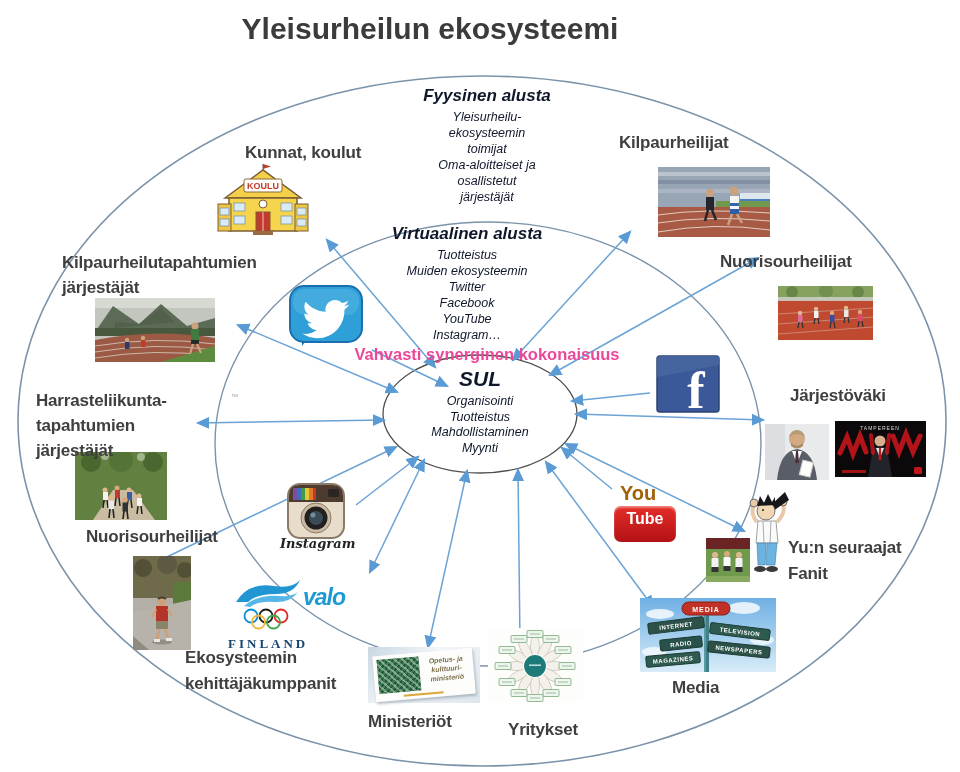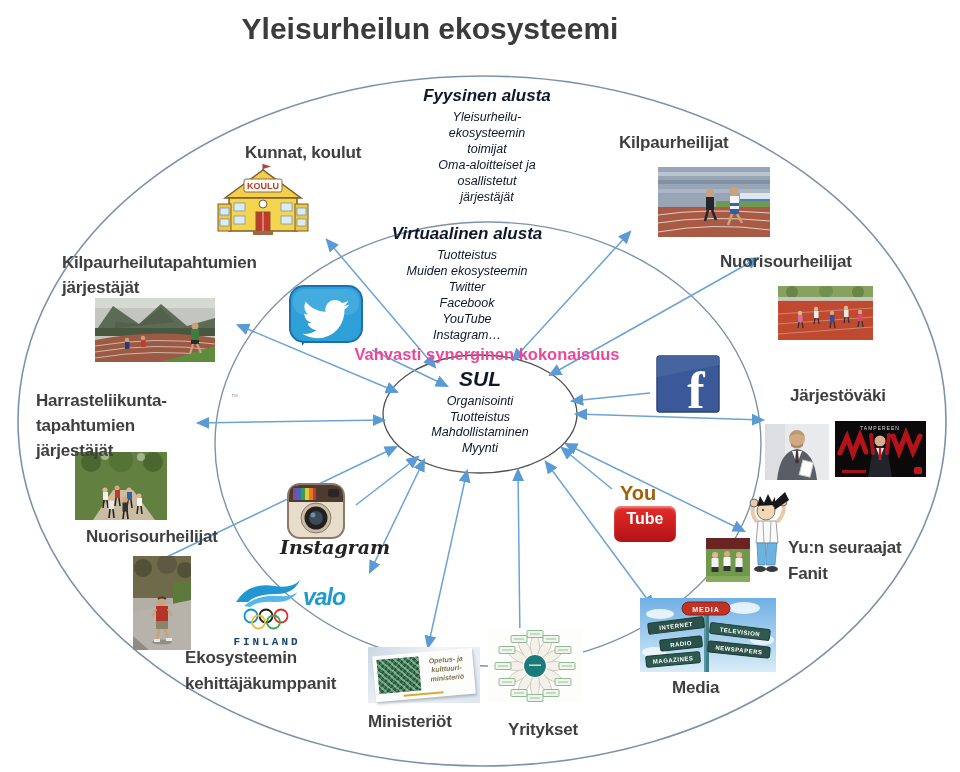--- a/index.html
+++ b/index.html
@@ -17,23 +17,23 @@
   .core .l{line-height:15.5px;}
   .ph{position:absolute;z-index:2;}
   .ph svg{display:block;}
   .tm{position:absolute;z-index:2;font-size:7px;color:#9a9a9a;}
   
   .yt-you{font-size:20px;font-weight:700;color:#a16207;letter-spacing:0;}
   .yt-tube{margin-top:1px;width:62px;height:36px;border-radius:7px;color:#fff;font-weight:700;font-size:16px;
       text-align:center;line-height:26px;background:linear-gradient(180deg,#e52d27,#b31217);
       box-shadow:inset 0 2px 2px rgba(255,255,255,.4);}
   .insta-script{position:absolute;z-index:2;font-family:"DejaVu Serif",serif;font-style:italic;font-weight:600;
-      font-size:19px;color:#222;}
+      font-size:13px;color:#222;}
   .valo{position:absolute;z-index:2;font-size:23px;font-weight:800;color:#1d9ad2;letter-spacing:-1px;font-style:italic;}
-  .finland{font-family:Liberation Mono, monospace;font-size:11px;letter-spacing:3px;color:#17456f;font-weight:700;text-align:center;}
+  .finland{font-family:Liberation Serif, serif;font-size:13px;letter-spacing:3px;color:#17456f;font-weight:700;text-align:center;}
   .min-card{position:absolute;inset:2px;background:linear-gradient(135deg,#c9d7e3,#f3f6f9 45%,#dde5ec);}
   .min-inner{position:absolute;left:6px;top:5px;width:100px;height:46px;background:#fdfdfb;
       transform:rotate(-5deg);box-shadow:1px 2px 3px rgba(60,80,100,.35);}
   .min-green{position:absolute;left:4px;top:4px;width:42px;height:34px;background-color:#3f7d54;
       background-image:repeating-linear-gradient(45deg,rgba(255,255,255,.38) 0 2px,transparent 2px 5px),
                        repeating-linear-gradient(-45deg,rgba(0,50,25,.45) 0 2px,transparent 2px 4px);}
   .min-text{position:absolute;left:50px;top:5px;width:46px;font-size:7px;line-height:9px;font-weight:700;
       color:#7d6f4c;text-align:center;font-style:italic;}
   .min-bar{position:absolute;left:28px;bottom:3px;width:40px;height:2.5px;background:#d8a838;}
 </style>

